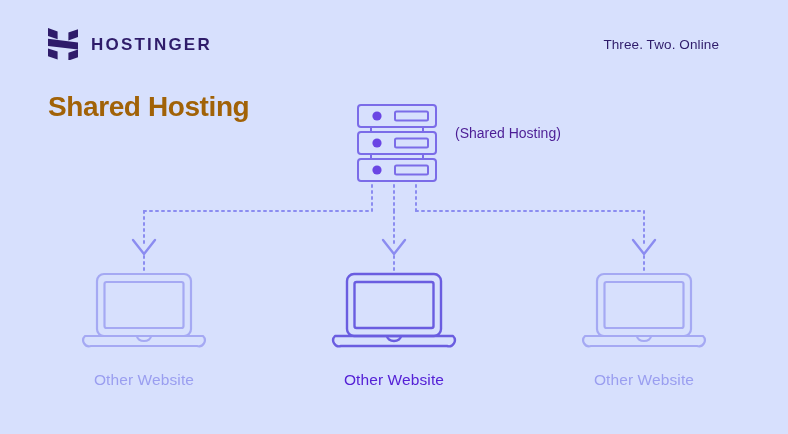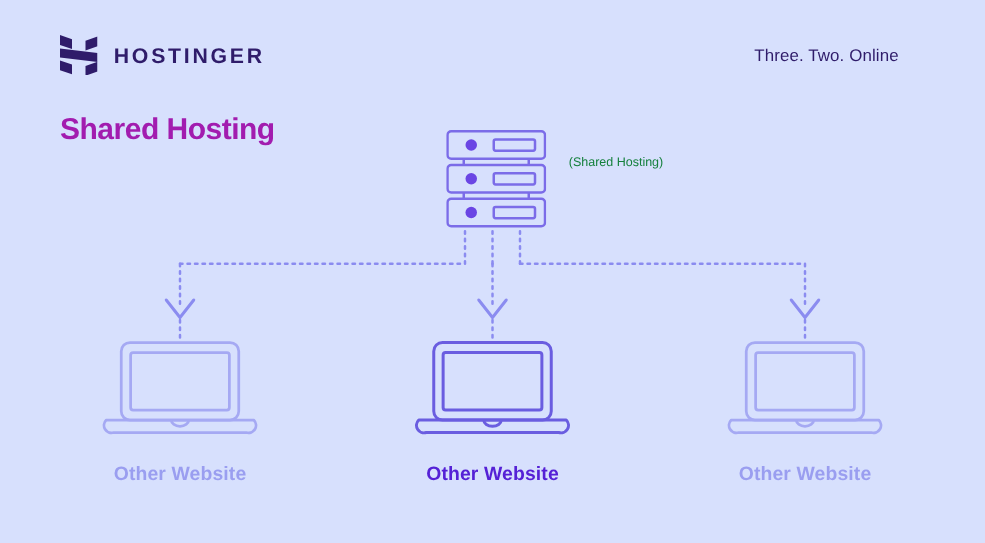--- a/index.html
+++ b/index.html
@@ -48,23 +48,23 @@
     color: #2f1c6a;
     letter-spacing: 0.1px;
     white-space: nowrap;
   }
 
   
   .page-title {
     position: absolute;
     left: 48px;
     top: 90px;
-    font-size: 24px;
+    font-size: 28px;
     font-weight: bold;
-    color: #a21caf;
+    color: #a16207;
     letter-spacing: -0.4px;
     line-height: 1.2;
   }
 
   
   .server {
     position: absolute;
     left: 357px;
     top: 104px;
     width: 80px;
@@ -79,23 +79,23 @@
     line-height: 1.32;
     white-space: nowrap;
   }
   .server-label .l1 {
     font-size: 15.5px;
     font-weight: bold;
     color: #673de6;
     display: block;
   }
   .server-label .l2 {
-    font-size: 10px;
+    font-size: 14px;
     font-weight: normal;
-    color: #15803d;
+    color: #4c1d95;
     display: block;
   }
 
   
   .connectors {
     position: absolute;
     left: 0;
     top: 0;
     width: 788px;
     height: 434px;
@@ -114,21 +114,21 @@
   .laptop-center { left: 331px; }
   .laptop-right  { left: 581px; }
 
   
   .site-label {
     position: absolute;
     top: 371px;
     width: 240px;
     text-align: center;
     font-size: 15.5px;
-    font-weight: bold;
+    font-weight: normal;
     letter-spacing: 0.1px;
   }
   .site-label-left   { left: 24px;  color: #9a9ef0; }
   .site-label-center { left: 274px; color: #5521d6; }
   .site-label-right  { left: 524px; color: #9a9ef0; }
 </style>
 </head>
 <body>
 
 <div class="canvas">

